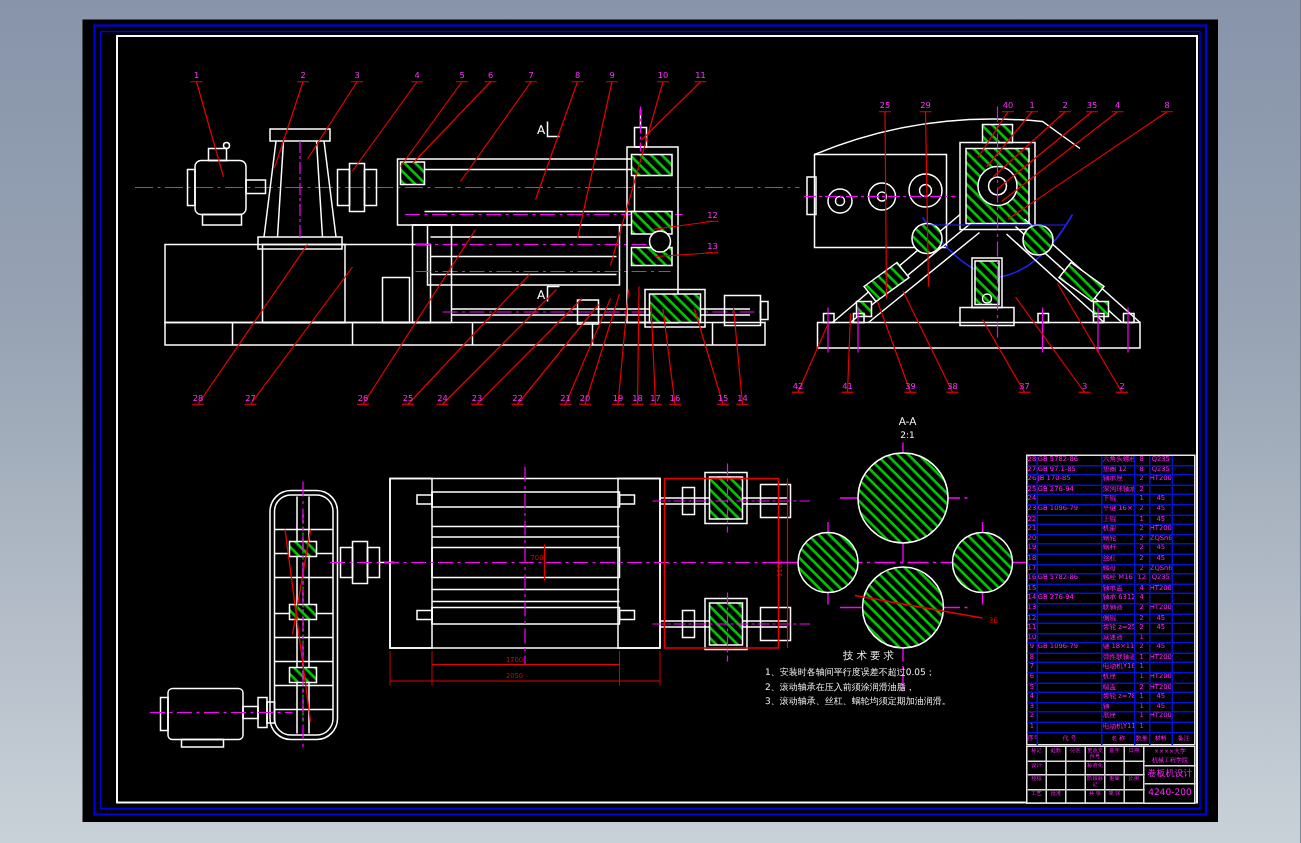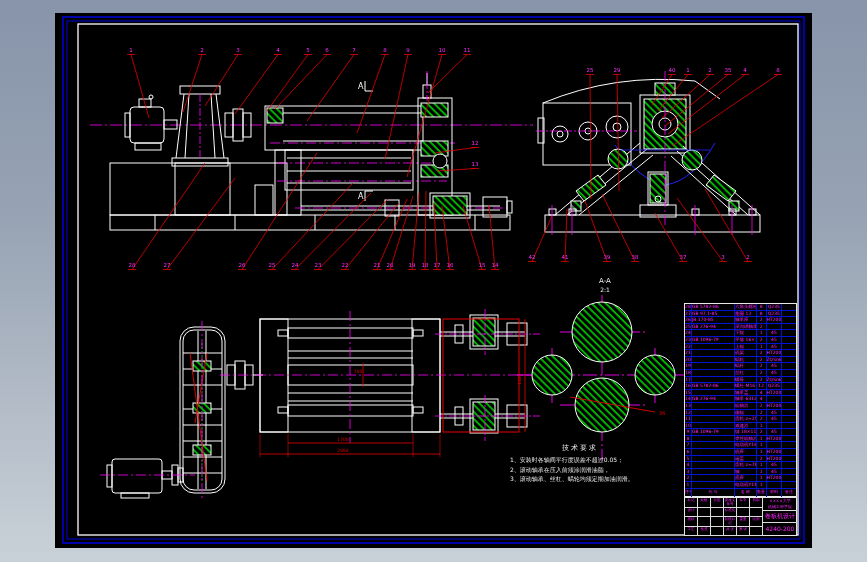--- a/index.html
+++ b/index.html
@@ -3,21 +3,21 @@
 <meta charset="utf-8">
 <style>
   html,body{margin:0;padding:0;background:#8a97ab;}
   #screen{position:relative;width:867px;height:562px;overflow:hidden;
     background:linear-gradient(180deg,#8794aa 0%,#98a4b4 40%,#b5bec9 75%,#c9d1d8 100%);
     font-family:"DejaVu Sans",sans-serif;}
   #canvas{position:absolute;left:55px;top:13px;width:757px;height:535px;background:#000;}
   #canvas svg{position:absolute;left:0;top:0;}
   .overlay{position:absolute;}
   
-  #notes{left:455px;top:430px;width:210px;color:#efefef;}
+  #notes{left:455px;top:419px;width:210px;color:#efefef;}
   #notes .nt{font-size:7px;letter-spacing:2px;margin:0 0 2px 52px;}
   #notes .nl{font-size:6px;line-height:9.5px;white-space:nowrap;}
   
   #bom{left:629px;top:290px;width:113px;height:194px;border:1px solid #e8e8e8;box-sizing:border-box;background:#000;}
   .bomrow{display:flex;height:6.6px;border-bottom:1px solid #0013d6;box-sizing:border-box;}
   .bomrow span{display:block;font-size:4.5px;line-height:5.2px;color:#ff22ff;overflow:hidden;white-space:nowrap;border-right:1px solid #0013d6;box-sizing:border-box;}
   .c0{width:7px;text-align:center}.c1{width:44px}.c2{width:22px}.c3{width:10px;text-align:center}
   .c4{width:16px;text-align:center}.c5{width:14px;border-right:none!important}
   .bomhead{height:8px;border-bottom:none;}
   .bomhead span{font-size:4px;color:#ff22ff;text-align:center}

